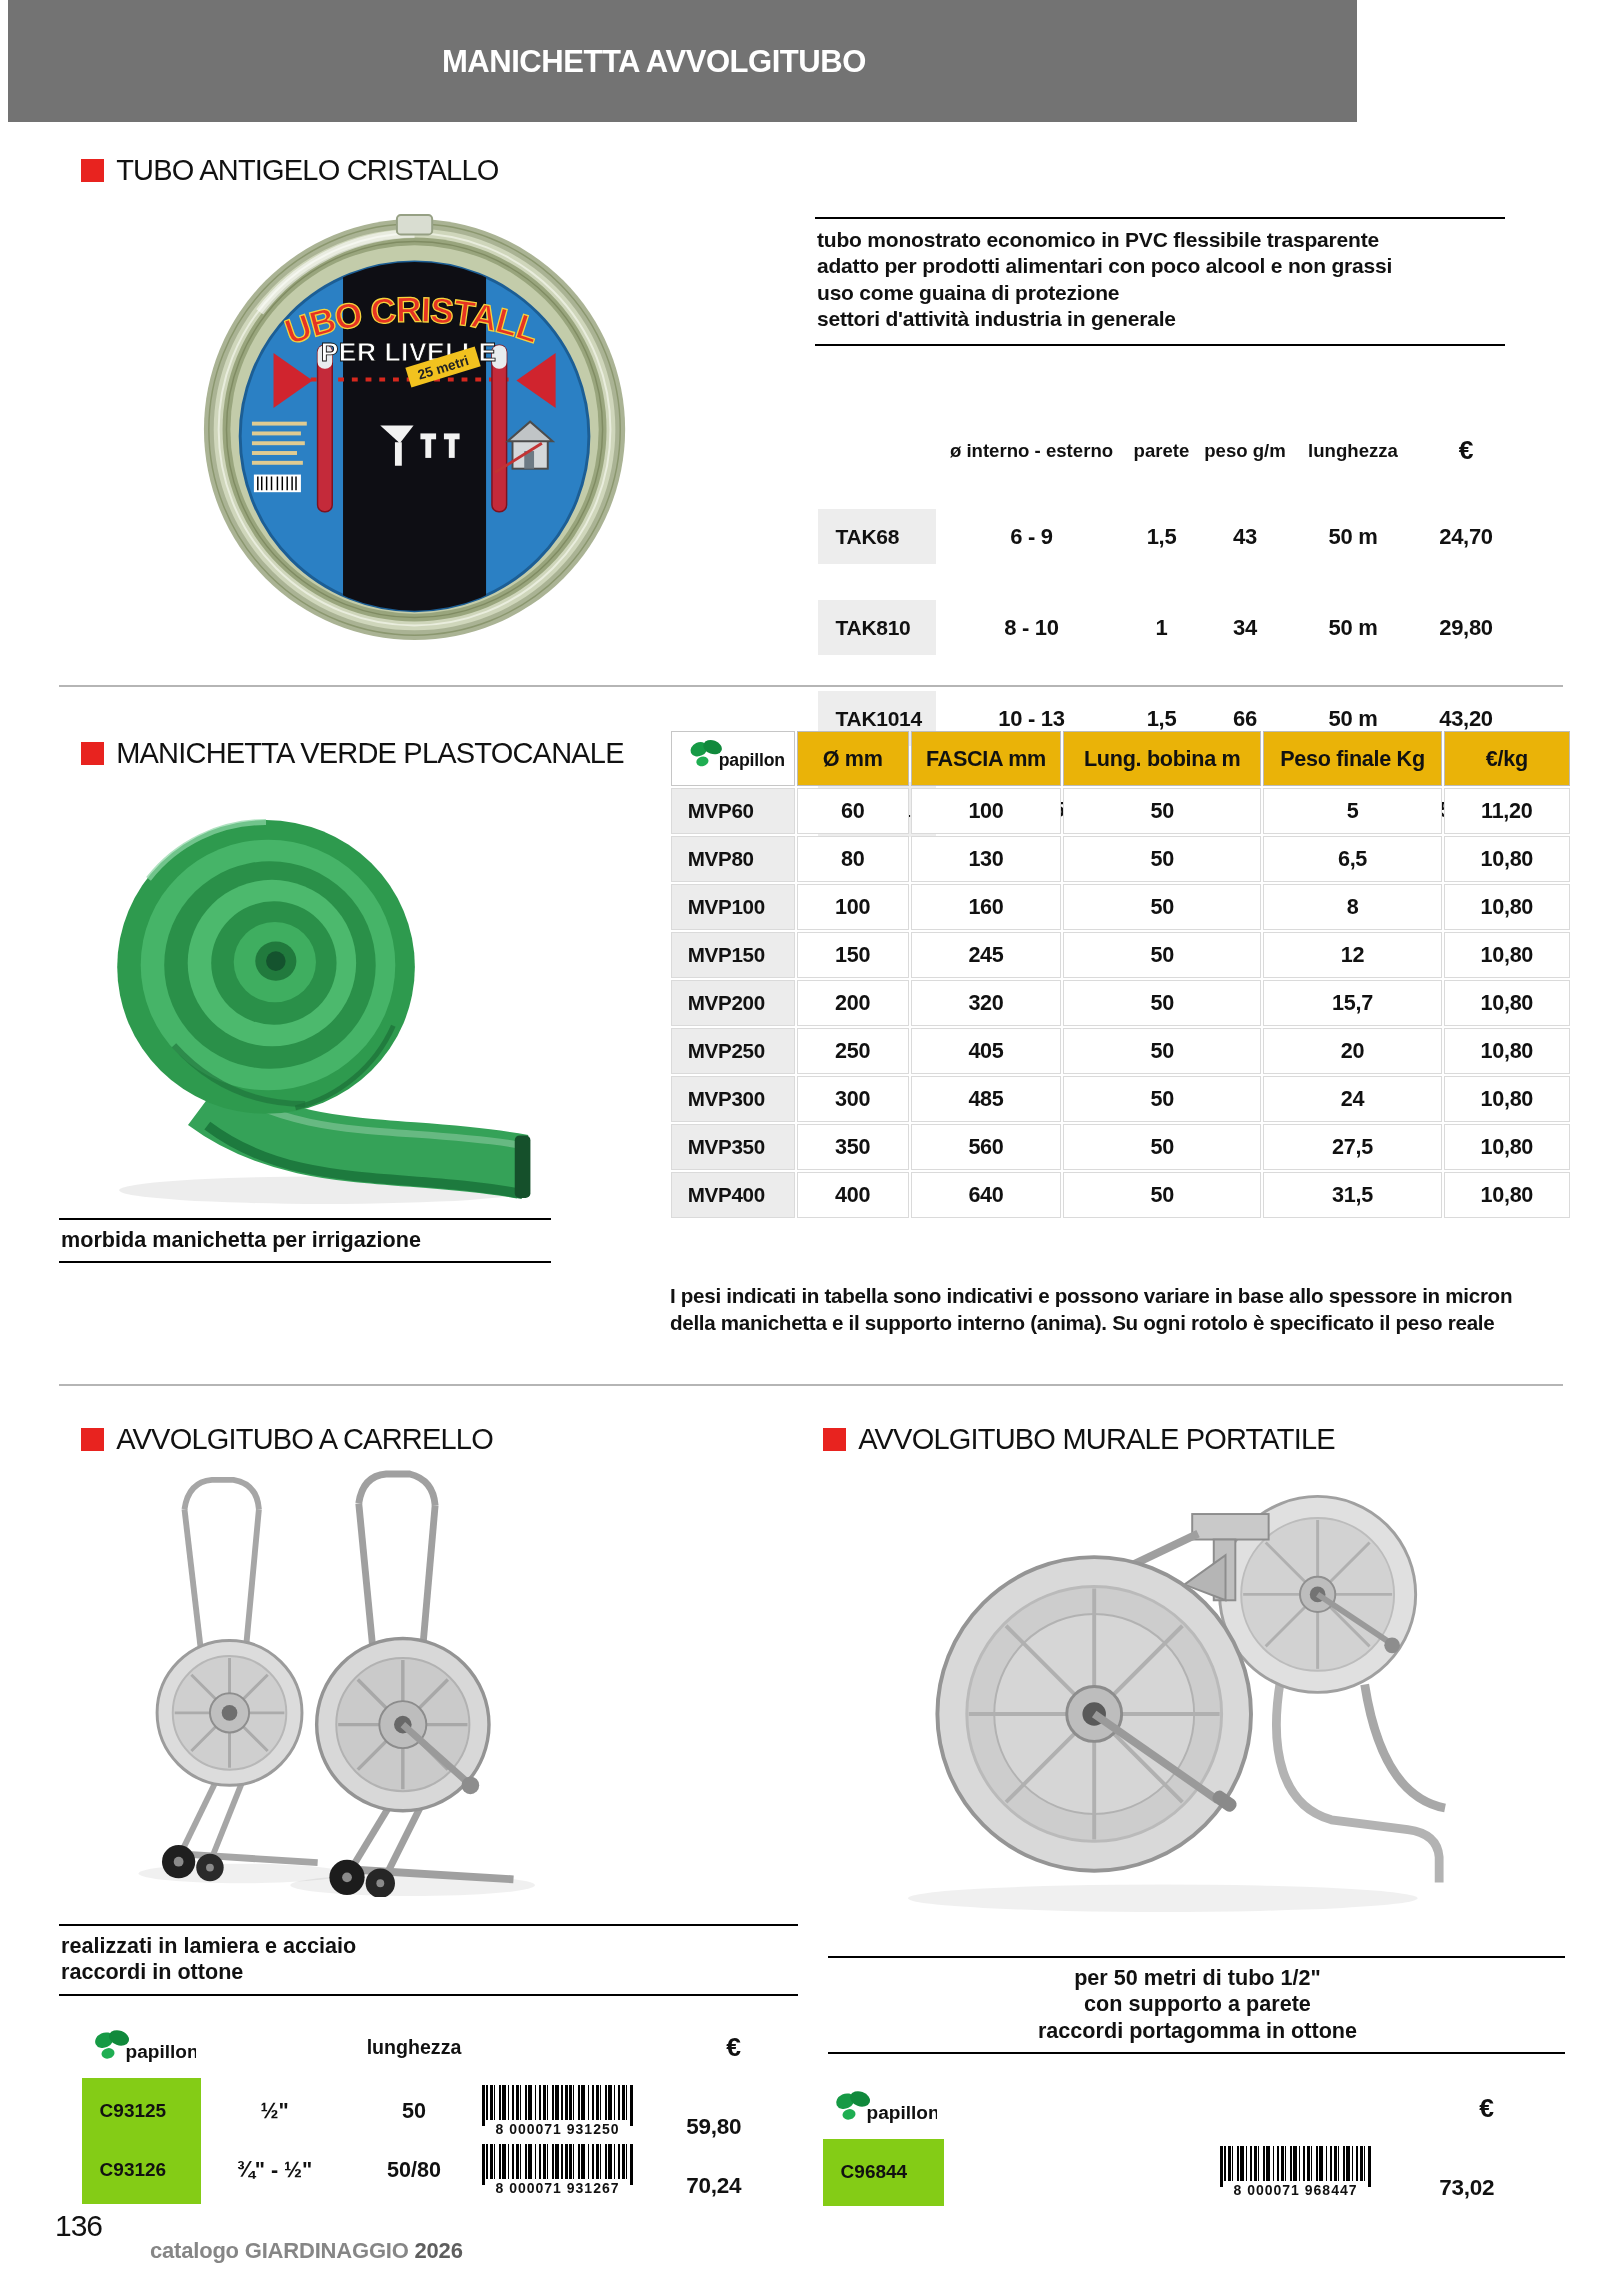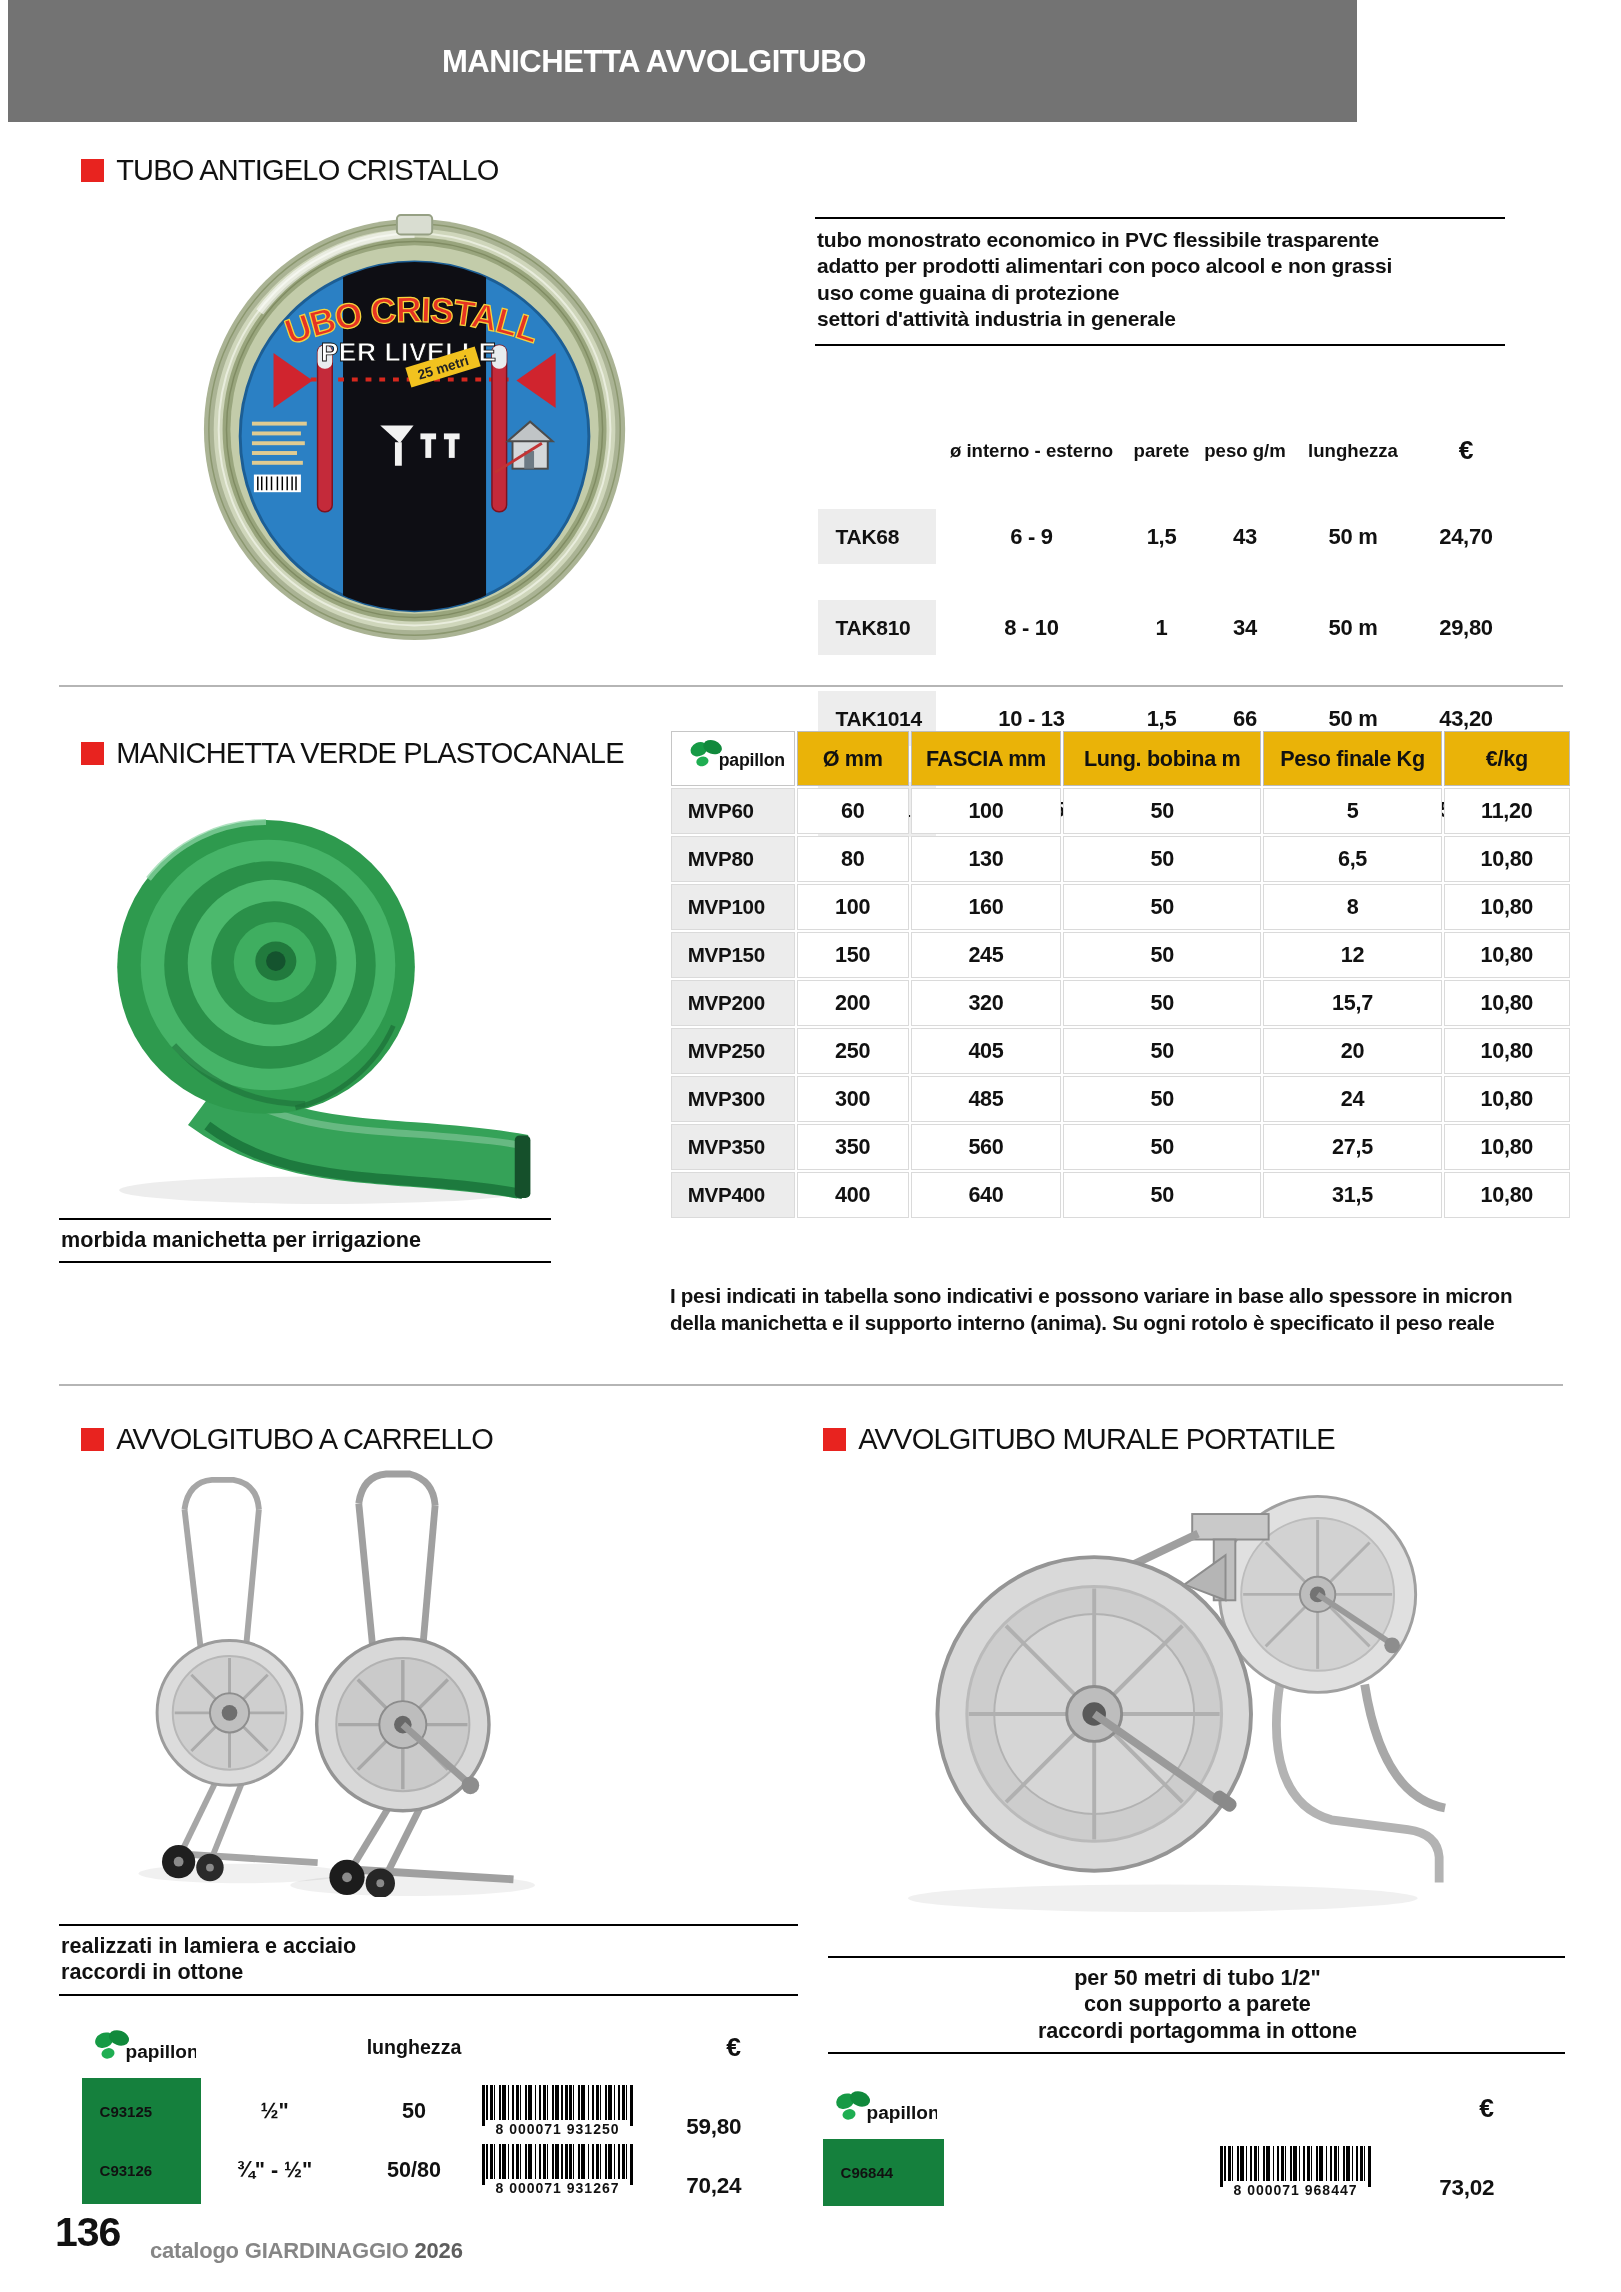--- a/index.html
+++ b/index.html
@@ -51,40 +51,40 @@
         line-height:27.4px;letter-spacing:-0.3px;white-space:nowrap;}
 
   
   .btab{position:absolute;font-weight:bold;}
   .btab .head,.btab .row{display:grid;align-items:center;text-align:center;}
   .ctab .head,.ctab .row{grid-template-columns:119px 147px 132px 172px 93px;}
   .mtab .head,.mtab .row{grid-template-columns:121px 274px 167px 113px;}
   .btab .head{height:49px;font-size:19.6px;}
   .btab .head .euro{font-size:26.5px;text-align:right;padding-right:3.9px;}
   .btab .row{height:53px;margin-top:5.9px;font-size:21.6px;}
-  .btab .code-cell{background:#15803d;height:67px;display:flex;align-items:center;
-                   padding-left:17.6px;box-sizing:border-box;font-size:15px;text-align:left;}
+  .btab .code-cell{background:#84cc16;height:67px;display:flex;align-items:center;
+                   padding-left:17.6px;box-sizing:border-box;font-size:19px;text-align:left;}
   .btab .price{font-size:22.5px;text-align:right;padding-right:3.9px;letter-spacing:-0.3px;margin-top:32px;}
   .btab .logo-head{display:flex;align-items:center;justify-content:flex-start;padding-left:3.9px;}
 
   
   .barcode{display:inline-block;width:155px;}
   .barcode .bars{height:35px;margin:0 5.9px;position:relative;
     background:repeating-linear-gradient(90deg,#000 0 2px,#fff 2px 3.9px,#000 3.9px 6.9px,#fff 6.9px 7.8px,
       #000 7.8px 8.8px,#fff 8.8px 12.7px,#000 12.7px 14.7px,#fff 14.7px 15.7px,#000 15.7px 19.6px,#fff 19.6px 22.5px,
       #000 22.5px 23.5px,#fff 23.5px 26.5px);}
   .barcode .bars::before,.barcode .bars::after{content:"";position:absolute;top:0;width:2.9px;
       height:41px;background:#000;}
   .barcode .bars::before{left:-3.9px;}
   .barcode .bars::after{right:-3.9px;}
   .barcode .digits{font-size:14px;font-weight:bold;letter-spacing:1px;margin-top:1px;
       text-align:center;white-space:nowrap;}
 
   
-  .pagenum{position:absolute;left:55px;top:2209px;font-size:41px;font-weight:bold;letter-spacing:-1px;}
+  .pagenum{position:absolute;left:55px;top:2209px;font-size:30px;font-weight:normal;letter-spacing:-1px;}
   .catline{position:absolute;left:150px;top:2238px;font-size:22px;font-weight:bold;
            color:#868686;letter-spacing:-0.2px;}
   .catline .year{color:#5e5e5e;}
 
   .imgbox{position:absolute;}
   svg text{font-family:"Liberation Sans",sans-serif;}
 </style>
 </head>
 <body>
 

